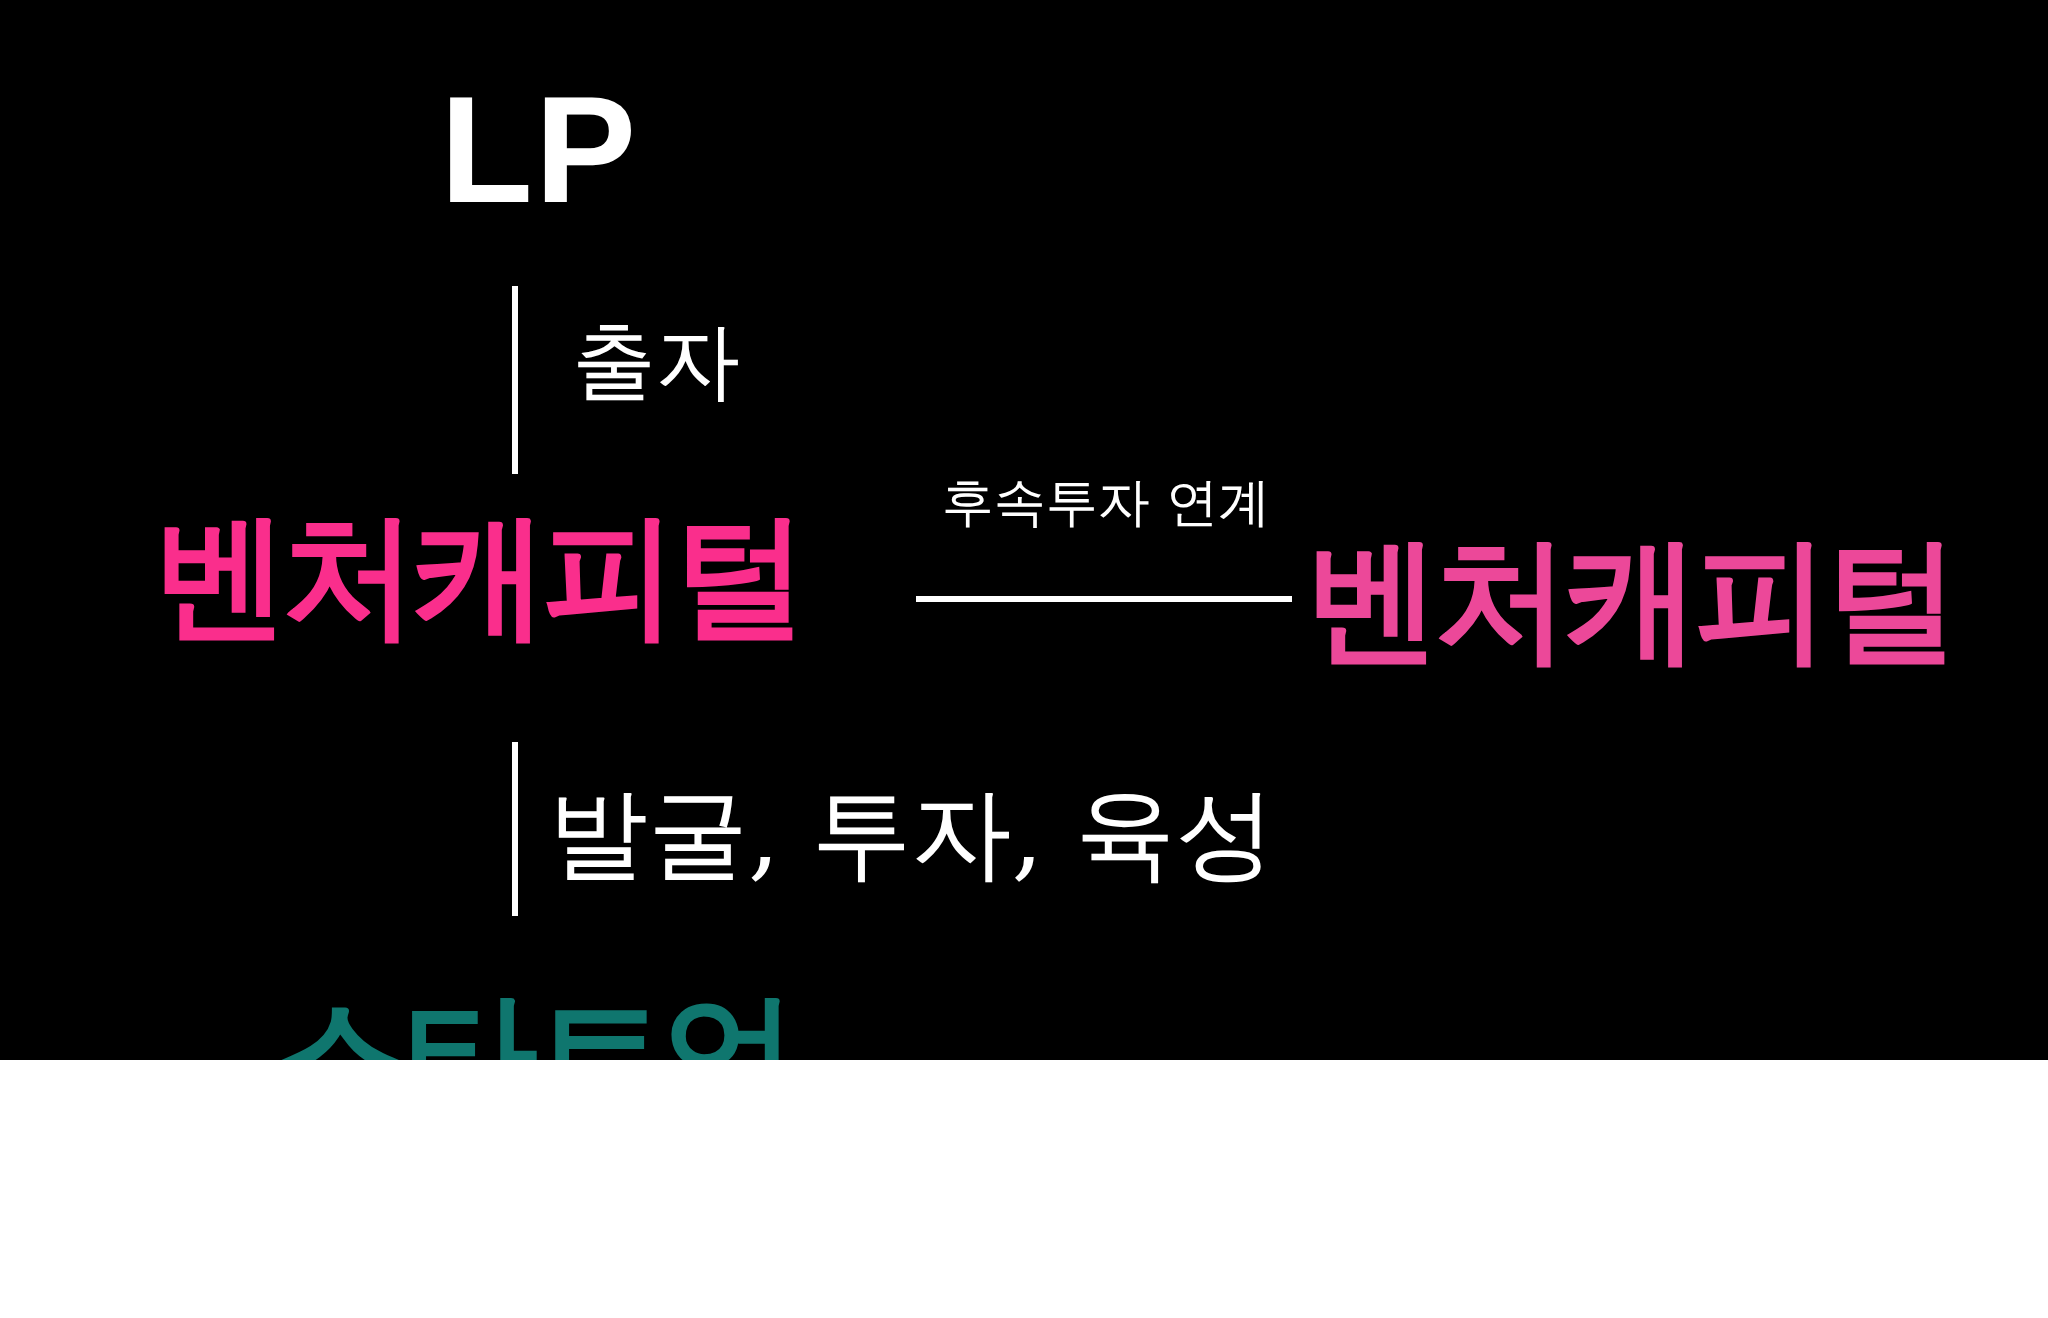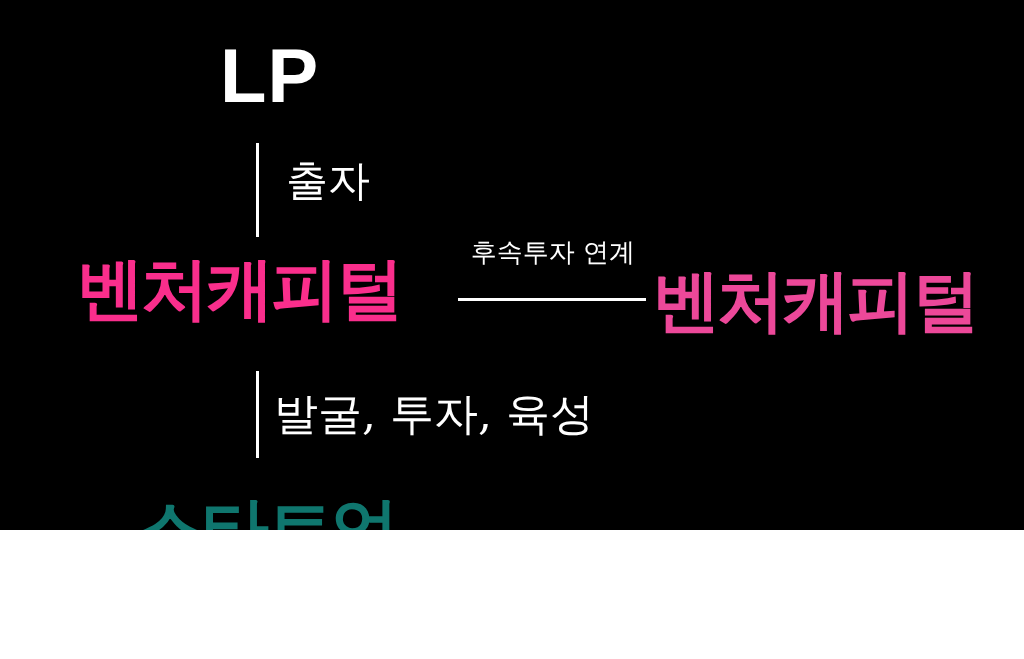--- a/index.html
+++ b/index.html
@@ -59,21 +59,21 @@
   .label-followup {
     left: 458px;
     top: 238px;
     width: 190px;
     text-align: center;
     font-size: 26px;
   }
   .label-discover {
     left: 274px;
     top: 390px;
-    font-size: 44px;
+    font-size: 50px;
   }
   .edge-line {
     position: absolute;
     background: #ffffff;
   }
   .line-lp-acc {
     left: 256px;
     top: 143px;
     width: 3px;
     height: 94px;

